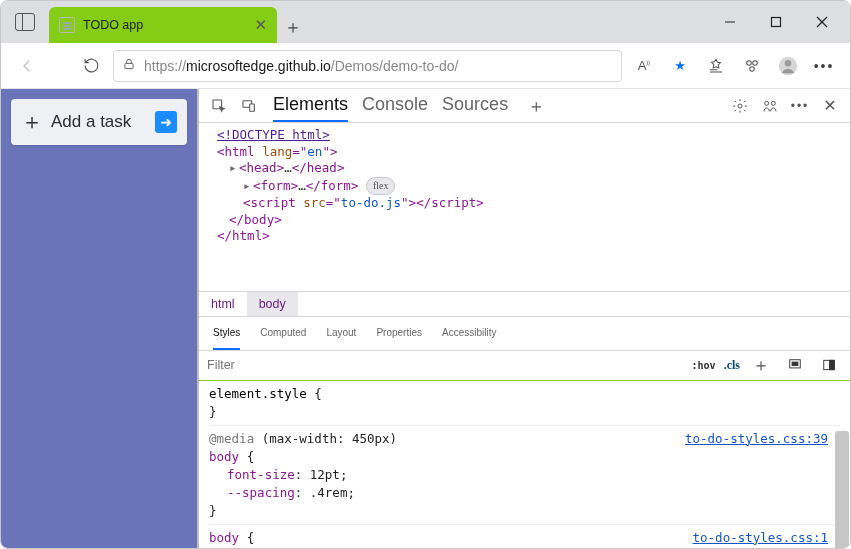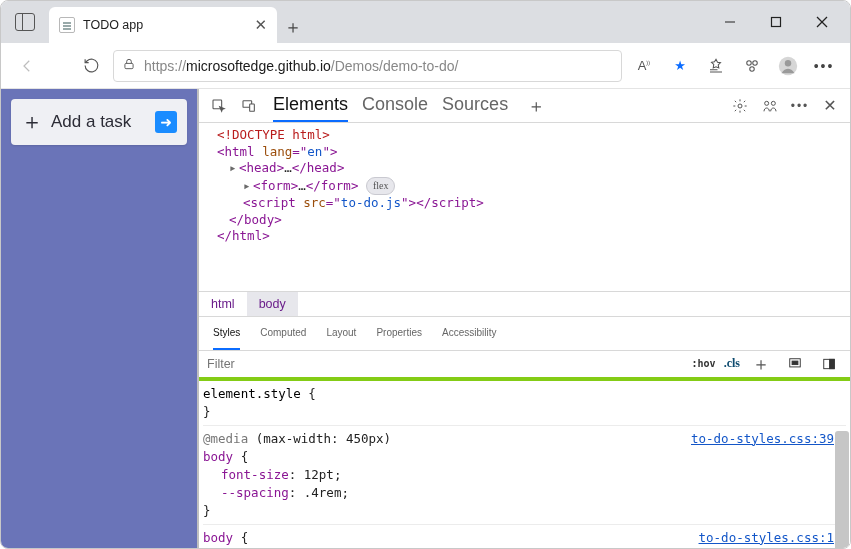--- a/index.html
+++ b/index.html
@@ -3,21 +3,21 @@
 <meta charset="utf-8">
 <style>
 * { box-sizing: border-box; margin: 0; padding: 0; }
 body { font-family: "Segoe UI", Arial, sans-serif; font-size: 13px; background: #fff; width: 851px; height: 549px; overflow: hidden; border: 1px solid #c8c8c8; border-radius: 8px; position: relative; }
 
 
 .titlebar { height: 42px; background: #dcdee2; display: flex; align-items: flex-end; }
 .tab-well { display: flex; align-items: flex-end; margin-left: 48px; }
 .tab-icon-left { position: absolute; left: 14px; top: 12px; width: 20px; height: 18px; border: 1.5px solid #555; border-radius: 3px; display:flex; }
 .tab-icon-left::before{content:"";width:6px;border-right:1.5px solid #555;}
-.browser-tab { background: #ffffff; height: 36px; width: 228px; border-radius: 6px 6px 0 0; display: flex; align-items: center; padding: 0 10px; gap: 8px; font-size: 12.5px; color: #222; }
+.browser-tab { background: #84cc16; height: 36px; width: 228px; border-radius: 6px 6px 0 0; display: flex; align-items: center; padding: 0 10px; gap: 8px; font-size: 12.5px; color: #222; }
 .page-icon { width: 16px; height: 16px; border: 1.5px solid #b8b8b8; border-radius: 2px; position: relative; }
 .page-icon::after { content:""; position:absolute; left:3px; right:3px; top:4px; height:1.5px; background:#9aa; box-shadow:0 3px 0 #9aa, 0 6px 0 #9aa; }
 .browser-tab .label{flex:1; white-space:nowrap; overflow:hidden;}
 .tab-close { font-size: 15px; color: #555; }
 .new-tab { width: 32px; height: 32px; display: flex; align-items: center; justify-content: center; color: #444; font-size: 18px; }
 .win-controls { position: absolute; right: 6px; top: 6px; display: flex; gap: 2px; }
 .win-btn { width: 44px; height: 30px; display: flex; align-items: center; justify-content: center; color: #222; }
 .win-btn svg{stroke:#222;}
 
 
@@ -49,44 +49,44 @@
 
 
 .dom-tree { font-family: Consolas, monospace; font-size: 12.5px; color: #222; padding: 4px 0 8px 18px; line-height: 16.5px;}
 .dom-tree .tag{color:#8a1694;}
 .dom-tree .attr{color:#9b4e0c;}
 .dom-tree .val{color:#1356c8;}
 .dom-tree .punct{color:#8a1694;}
 .dom-row{white-space:pre;}
 .dom-sel{background:#ececf1; position:relative;}
 .dom-sel::before{content:"⋯"; position:absolute; left:-16px; color:#777; letter-spacing:1px;}
-.dom-hint{color:#b91c1c;}
+.dom-hint{color:#4c1d95;text-decoration:underline;}
 .arrow{display:inline-block;width:10px;color:#6a6a6a;}
 .pill{display:inline-block; background:#e7e7ec; border:1px solid #c9c9d0; border-radius:10px; font-size:10px; padding:0 6px; color:#555; font-family:"Segoe UI"; vertical-align:1px;}
 
 
 .crumbs { height: 26px; border-top:1px solid #d8d8d8; border-bottom:1px solid #d8d8d8; display:flex; align-items:stretch; font-size:12.5px;}
 .crumb{padding:0 12px; display:flex; align-items:center; color:#6a1d8a;}
 .crumb.sel{background:#e7e7ec;}
 
 
 .sub-tabs{height:34px; border-bottom:1px solid #d8d8d8; display:flex; align-items:center; gap:20px; padding:0 14px; font-size:10px; color:#666;}
 .sub-tabs .st{height:100%; display:flex; align-items:center; border-bottom:2px solid transparent;}
 .sub-tabs .st.active{color:#111; border-bottom-color:#0b6cff;}
 
 
-.filter-row{height:30px; border-bottom:4px solid #84cc16; display:flex; align-items:center; padding:0 8px; gap:8px; font-size:12.5px; color:#888;}
+.filter-row{height:30px; border-bottom:1px solid #84cc16; display:flex; align-items:center; padding:0 8px; gap:8px; font-size:12.5px; color:#888;}
 .filter-row input{border:none; outline:none; flex:0 0 auto; width: 300px; font-size:12.5px; color:#333;}
 .fr-spacer{flex:1;}
 .fr-btn{width:26px; height:26px; display:flex;align-items:center;justify-content:center;color:#555; font-family:Consolas,monospace; font-size:12px;}
 .hov{font-family:Consolas,monospace; font-weight:600; font-size:10px; color:#333;}
 .cls{font-family:Liberation Serif, serif; font-weight:600; font-size:12px; color:#0c4a6e;}
 
 
-.styles-body{flex:1; overflow:auto; font-family:Consolas,monospace; font-size:12.5px; padding: 4px 4px; line-height:18px; position:relative;}
+.styles-body{flex:1; overflow:auto; font-family:Consolas,monospace; font-size:12.5px; padding: 4px 10px; line-height:18px; position:relative;}
 .rule{margin-bottom:4px; border-bottom:1px solid #ececec; padding-bottom:4px;}
 .sel-txt{color:#8a1694;}
 .media{color:#777;}
 .mq{color:#222;}
 .prop{color:#8a1694; margin-left:18px;}
 .num{color:#222;}
 .link{color:#1356c8; text-decoration:underline; position:absolute; right:12px;}
 .brace{color:#222;}
 
 

